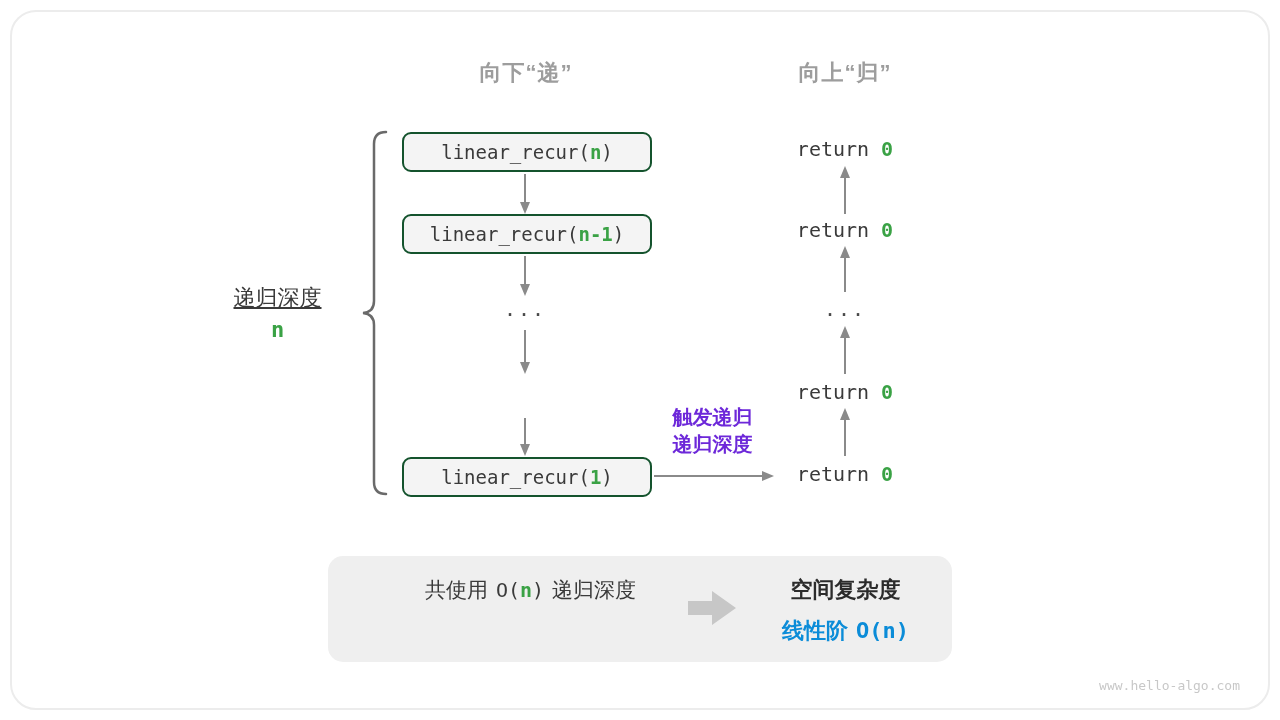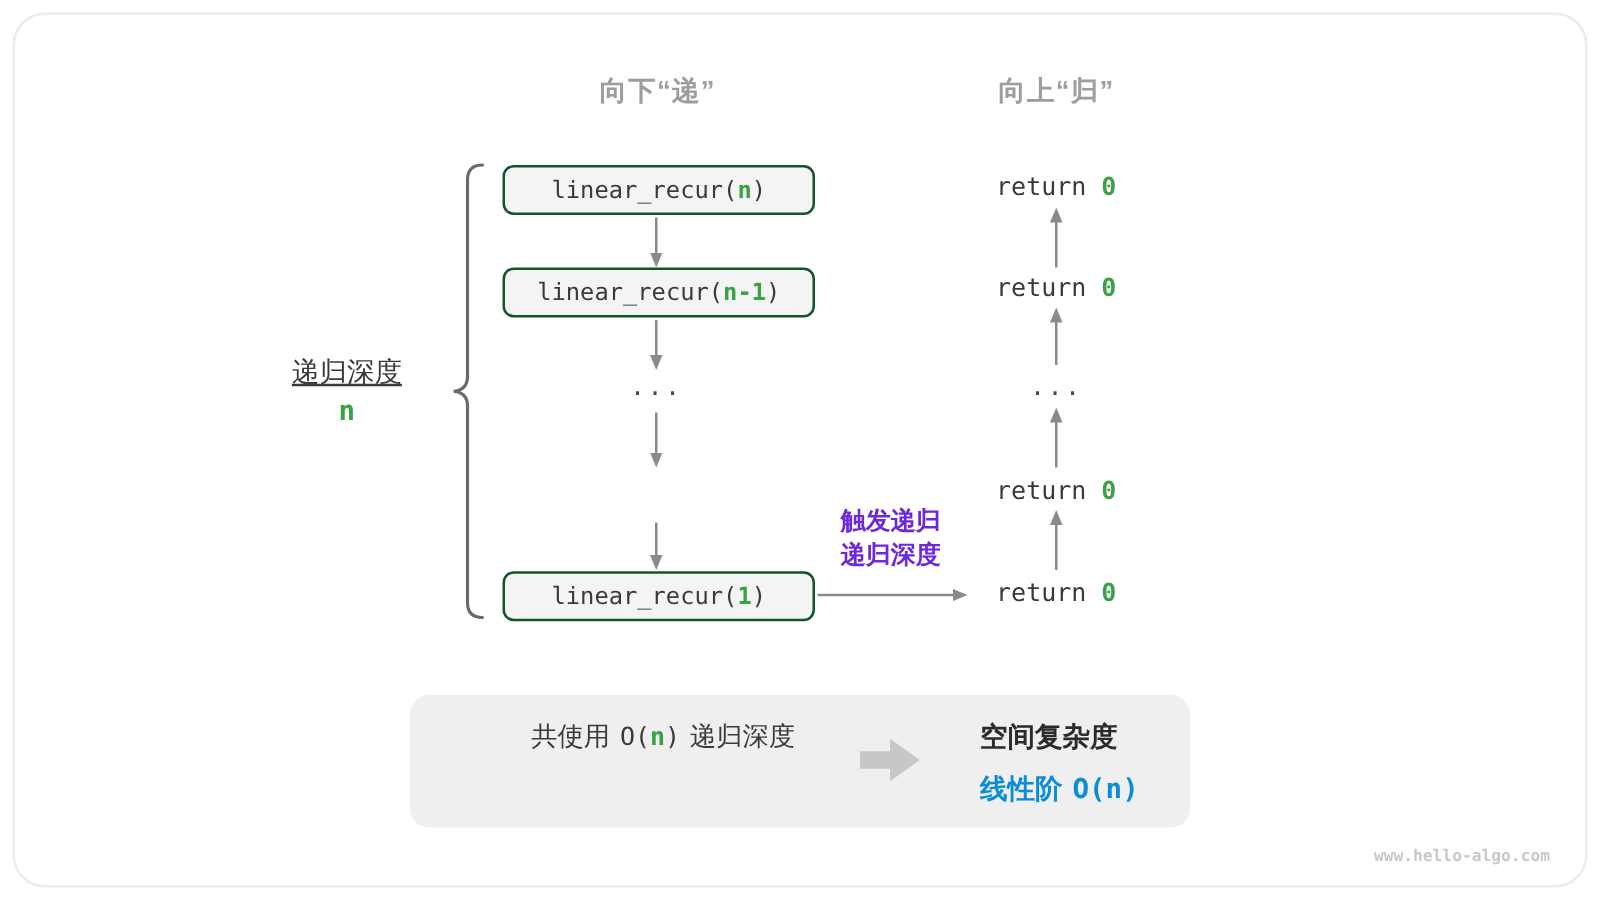--- a/index.html
+++ b/index.html
@@ -22,27 +22,27 @@
               font-family:"DejaVu Sans Mono","Liberation Mono",monospace;font-size:20px;color:#3a3a3a;}
   .depth-label{position:absolute;left:205px;top:283px;width:145px;text-align:center;
                font-size:22px;color:#3a3a3a;text-decoration:underline;}
   .depth-value{position:absolute;left:205px;top:317px;width:145px;text-align:center;
                font-family:"DejaVu Sans Mono","Liberation Mono",monospace;font-size:22px;}
   .term-label{position:absolute;left:645px;top:404px;width:135px;text-align:center;
               font-size:20px;font-weight:bold;color:#6d28d9;line-height:27px;}
   .summary{position:absolute;left:328px;top:556px;width:624px;height:106px;background:#efefef;border-radius:15px;}
   .summary-left{position:absolute;left:348px;top:569px;width:365px;text-align:center;font-size:21px;line-height:41px;color:#3a3a3a;}
   .summary-left .mono{font-size:20px;}
-  .summary-right{position:absolute;left:784px;top:569px;width:165px;text-align:left;line-height:41px;}
+  .summary-right{position:absolute;left:763px;top:569px;width:165px;text-align:center;line-height:41px;}
   .summary-right .title{font-size:22px;font-weight:bold;color:#2b2b2b;}
   .summary-right .value{font-size:22px;font-weight:bold;color:var(--blue,#0b8cd8);}
   .summary-right .value .mono{font-weight:bold;}
   .sp-l{margin-left:8px;}
   .watermark{position:absolute;right:40px;top:678px;font-family:"DejaVu Sans Mono","Liberation Mono",monospace;
-             font-size:13px;color:#c8c8c8;font-weight:bold;}
+             font-size:13px;color:#c8c8c8;}
   svg.overlay{position:absolute;left:0;top:0;pointer-events:none;}
 </style>
 </head>
 <body>
 
 <div class="page">
   <div class="card"></div>
 
   <div class="col-header hdr-down">向下“递”</div>
   <div class="col-header hdr-up">向上“归”</div>

